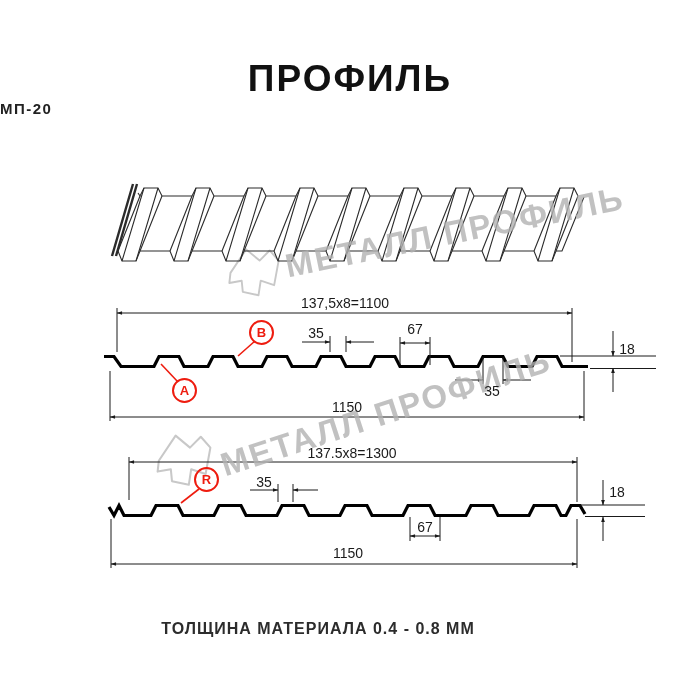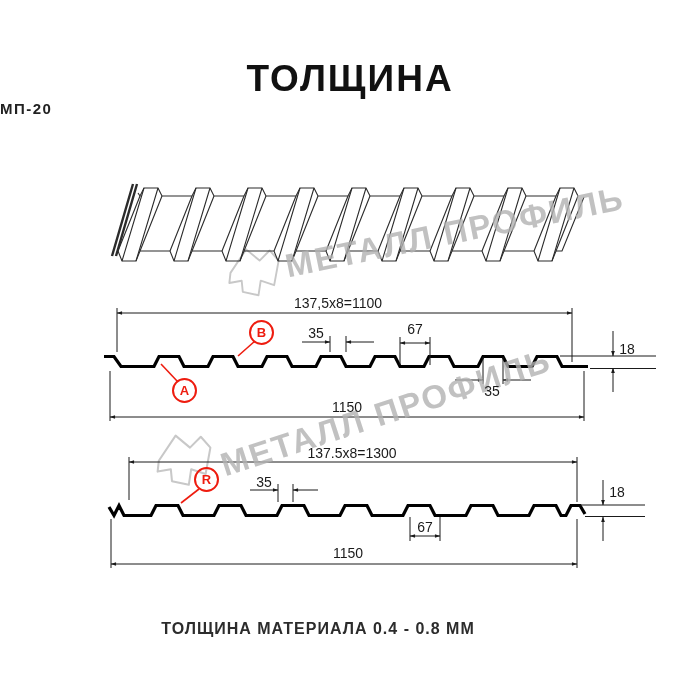--- a/index.html
+++ b/index.html
@@ -133,27 +133,27 @@
       <line x1="585" y1="516.5" x2="645" y2="516.5"></line>
       <line x1="603" y1="480" x2="603" y2="505" marker-end="url(#arr)"></line>
       <line x1="603" y1="541" x2="603" y2="517" marker-end="url(#arr)"></line>
     </g>
     <g stroke="#ee1c0f" stroke-width="1.6">
       <line x1="199" y1="489" x2="181" y2="503"></line>
     </g>
   </g>
 </svg>
 
-<div class="abs title">ТОЛЩИНА</div>
+<div class="abs title">ПРОФИЛЬ</div>
 <div class="abs subtitle">МП-20</div>
 
 <div class="wm-text" style="left:282px;top:248px;transform:rotate(-11.5deg);">МЕТАЛЛ ПРОФИЛЬ</div>
 <div class="wm-text" style="left:216px;top:448px;transform:rotate(-18deg);">МЕТАЛЛ ПРОФИЛЬ</div>
 
-<div class="dim" style="left:338px;top:303px;">137,5x8=1100</div>
+<div class="dim" style="left:345px;top:303px;">137,5x8=1100</div>
 <div class="dim" style="left:316px;top:333px;">35</div>
 <div class="dim" style="left:415px;top:329px;">67</div>
 <div class="dim" style="left:627px;top:349px;">18</div>
 <div class="dim" style="left:492px;top:391px;">35</div>
 <div class="dim" style="left:347px;top:407px;">1150</div>
 
 <div class="dim" style="left:352px;top:453px;">137.5x8=1300</div>
 <div class="dim" style="left:264px;top:482px;">35</div>
 <div class="dim" style="left:425px;top:527px;">67</div>
 <div class="dim" style="left:617px;top:492px;">18</div>

